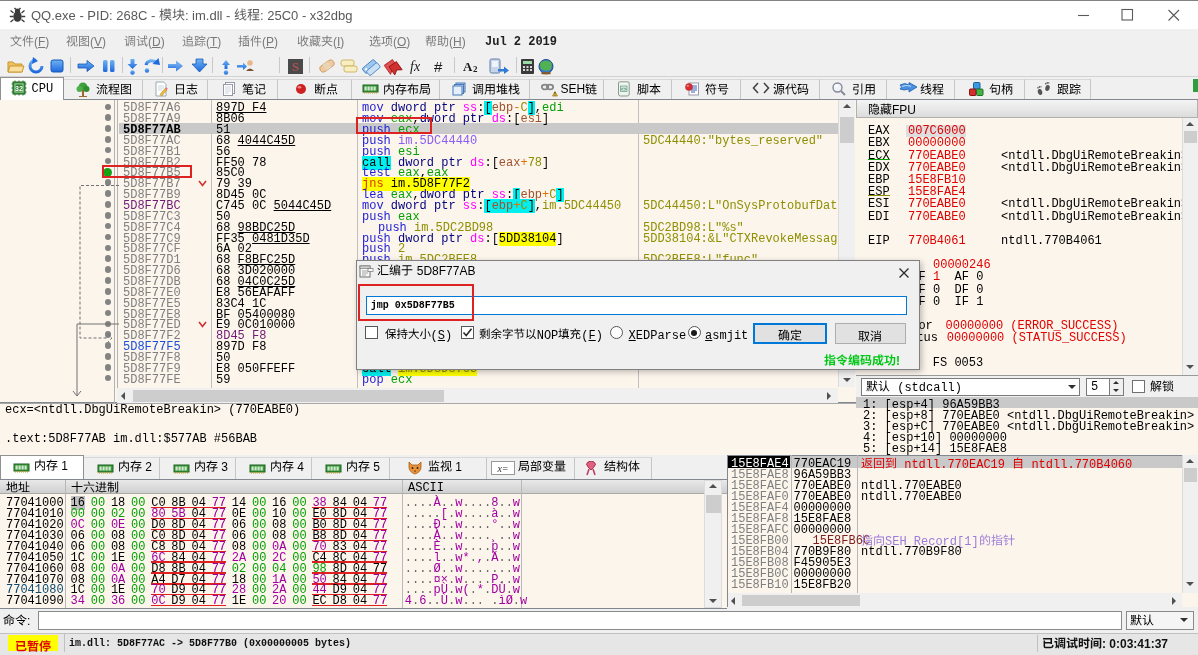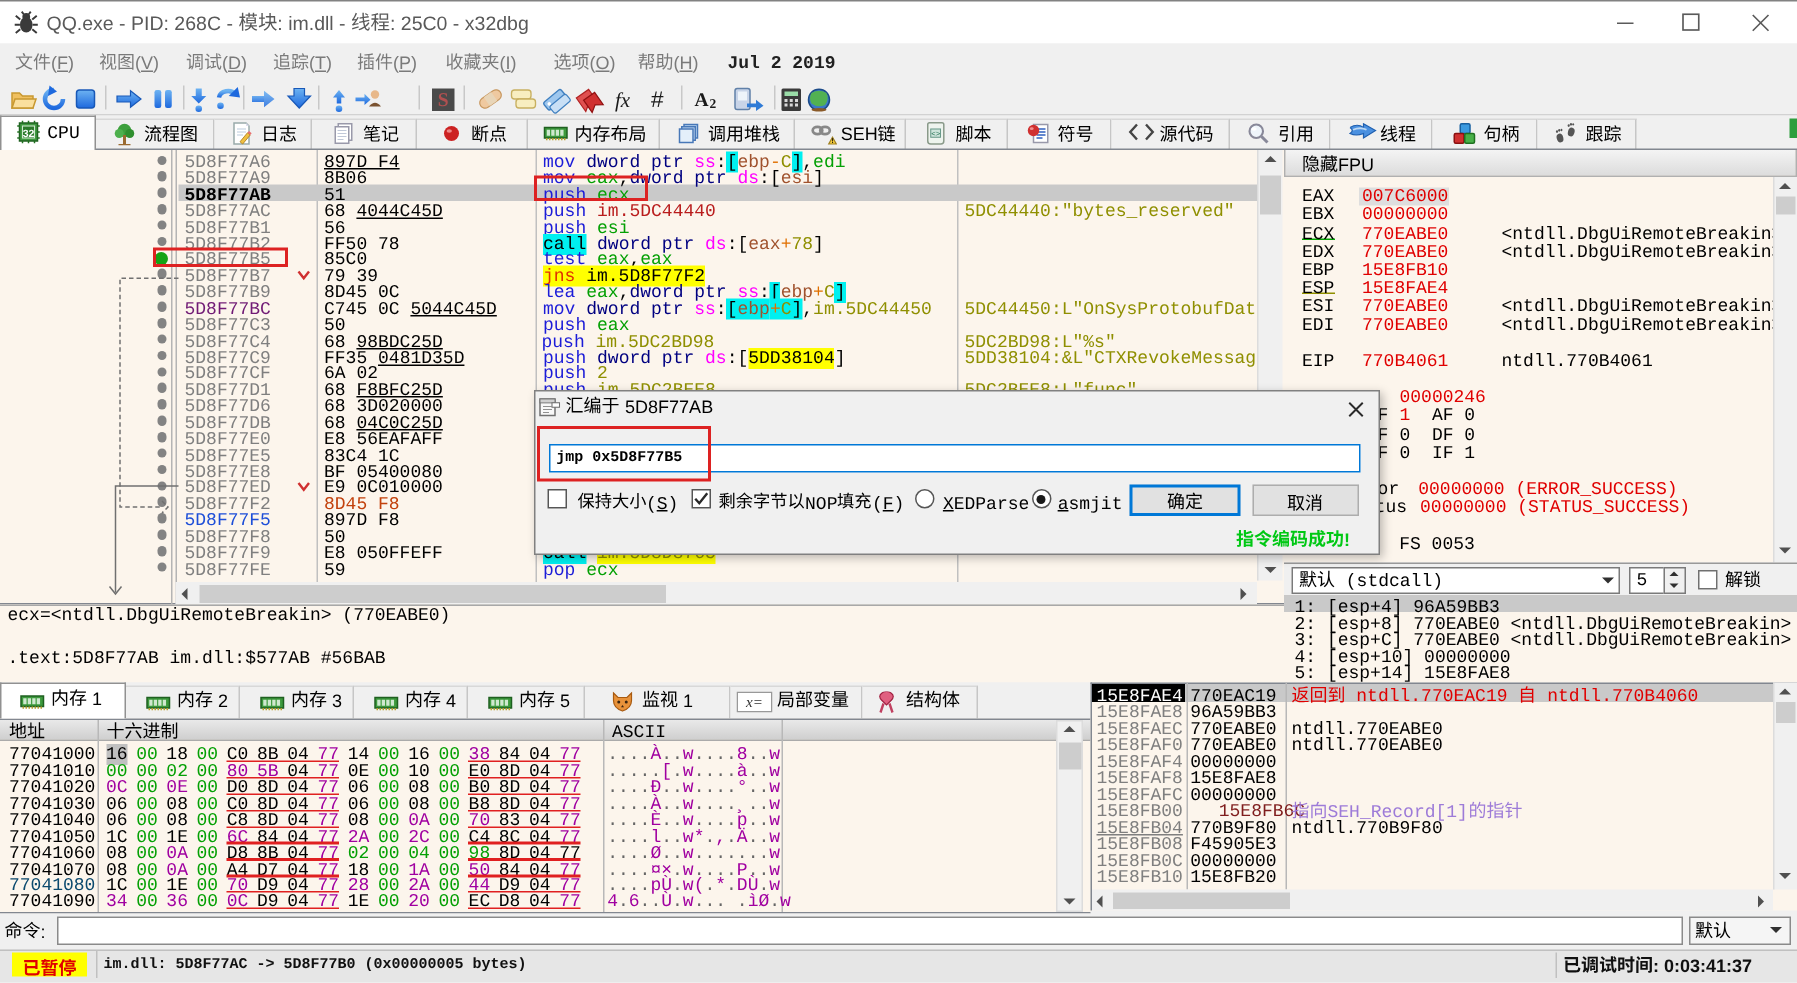--- a/index.html
+++ b/index.html
@@ -400,21 +400,21 @@
 <div style="position:absolute;left:216px;top:101.3px;font:normal 12px 'Liberation Mono',monospace;color:#000;white-space:pre;"><span style="color:#000;text-decoration:underline;">897D F4</span></div>
 <div style="position:absolute;left:362px;top:101.3px;font:normal 12px 'Liberation Mono',monospace;color:#000;white-space:pre;"><span style="color:#1c1cd8;">mov</span> <span style="color:#000080;">dword ptr</span> <span style="color:#ff00ff;">ss</span><span style="color:#000;">:</span><span style="color:#000;background:#00f0f0;">[</span><span style="color:#a0522d;">ebp</span><span style="color:#e07000;">-</span><span style="color:#8f8f00;">C</span><span style="color:#000;background:#00f0f0;">]</span><span style="color:#000;">,</span><span style="color:#04a004;">edi</span></div>
 <div style="position:absolute;left:123px;top:112.157px;font:normal 12px 'Liberation Mono',monospace;color:#000;white-space:pre;"><span style="color:#7f7f7f;">5D8F77A9</span></div>
 <div style="position:absolute;left:216px;top:112.157px;font:normal 12px 'Liberation Mono',monospace;color:#000;white-space:pre;"><span style="color:#000;">8B06</span></div>
 <div style="position:absolute;left:362px;top:112.157px;font:normal 12px 'Liberation Mono',monospace;color:#000;white-space:pre;"><span style="color:#1c1cd8;">mov</span> <span style="color:#04a004;">eax</span><span style="color:#000;">,</span><span style="color:#000080;">dword ptr</span> <span style="color:#ff00ff;">ds</span><span style="color:#000;">:</span><span style="color:#000;">[</span><span style="color:#a0522d;">esi</span><span style="color:#000;">]</span></div>
 <div style="position:absolute;left:123px;top:123.014px;font:normal 12px 'Liberation Mono',monospace;color:#000;white-space:pre;"><span style="color:#000;font-weight:bold;">5D8F77AB</span></div>
 <div style="position:absolute;left:216px;top:123.014px;font:normal 12px 'Liberation Mono',monospace;color:#000;white-space:pre;"><span style="color:#000;">51</span></div>
 <div style="position:absolute;left:362px;top:123.014px;font:normal 12px 'Liberation Mono',monospace;color:#000;white-space:pre;"><span style="color:#1c1cd8;">push</span> <span style="color:#04a004;">ecx</span></div>
 <div style="position:absolute;left:123px;top:133.87099999999998px;font:normal 12px 'Liberation Mono',monospace;color:#000;white-space:pre;"><span style="color:#7f7f7f;">5D8F77AC</span></div>
 <div style="position:absolute;left:216px;top:133.87099999999998px;font:normal 12px 'Liberation Mono',monospace;color:#000;white-space:pre;"><span style="color:#000;">68 </span><span style="color:#000;text-decoration:underline;">4044C45D</span></div>
-<div style="position:absolute;left:362px;top:133.87099999999998px;font:normal 12px 'Liberation Mono',monospace;color:#000;white-space:pre;"><span style="color:#1c1cd8;">push</span> <span style="color:#b91c1c;text-align:right;">im.5DC44440</span></div>
+<div style="position:absolute;left:362px;top:133.87099999999998px;font:normal 12px 'Liberation Mono',monospace;color:#000;white-space:pre;"><span style="color:#1c1cd8;">push</span> <span style="color:#8b5cf6;text-align:right;">im.5DC44440</span></div>
 <div style="position:absolute;left:643px;top:133.87099999999998px;font:normal 12px 'Liberation Mono',monospace;color:#000;white-space:pre;max-width:194px;overflow:hidden"><span style="color:#8f8f00;">5DC44440:"bytes_reserved"</span></div>
 <div style="position:absolute;left:123px;top:144.728px;font:normal 12px 'Liberation Mono',monospace;color:#000;white-space:pre;"><span style="color:#7f7f7f;">5D8F77B1</span></div>
 <div style="position:absolute;left:216px;top:144.728px;font:normal 12px 'Liberation Mono',monospace;color:#000;white-space:pre;"><span style="color:#000;">56</span></div>
 <div style="position:absolute;left:362px;top:144.728px;font:normal 12px 'Liberation Mono',monospace;color:#000;white-space:pre;"><span style="color:#1c1cd8;">push</span> <span style="color:#04a004;">esi</span></div>
 <div style="position:absolute;left:123px;top:155.58499999999998px;font:normal 12px 'Liberation Mono',monospace;color:#000;white-space:pre;"><span style="color:#7f7f7f;">5D8F77B2</span></div>
 <div style="position:absolute;left:216px;top:155.58499999999998px;font:normal 12px 'Liberation Mono',monospace;color:#000;white-space:pre;"><span style="color:#000;">FF50 78</span></div>
 <div style="position:absolute;left:362px;top:155.58499999999998px;font:normal 12px 'Liberation Mono',monospace;color:#000;white-space:pre;"><span style="color:#000;background:#00f0f0;">call</span> <span style="color:#000080;">dword ptr</span> <span style="color:#ff00ff;">ds</span><span style="color:#000;">:</span><span style="color:#000;">[</span><span style="color:#a0522d;">eax</span><span style="color:#e07000;">+</span><span style="color:#8f8f00;">78</span><span style="color:#000;">]</span></div>
 <div style="position:absolute;left:123px;top:166.442px;font:normal 12px 'Liberation Mono',monospace;color:#000;white-space:pre;"><span style="color:#7f7f7f;">5D8F77B5</span></div>
 <div style="position:absolute;left:216px;top:166.442px;font:normal 12px 'Liberation Mono',monospace;color:#000;white-space:pre;"><span style="color:#000;">85C0</span></div>
 <div style="position:absolute;left:362px;top:166.442px;font:normal 12px 'Liberation Mono',monospace;color:#000;white-space:pre;"><span style="color:#1c1cd8;">test</span> <span style="color:#04a004;">eax</span><span style="color:#000;">,</span><span style="color:#04a004;">eax</span></div>
@@ -426,21 +426,21 @@
 <div style="position:absolute;left:362px;top:188.156px;font:normal 12px 'Liberation Mono',monospace;color:#000;white-space:pre;"><span style="color:#1c1cd8;">lea</span> <span style="color:#04a004;">eax</span><span style="color:#000;">,</span><span style="color:#000080;">dword ptr</span> <span style="color:#ff00ff;">ss</span><span style="color:#000;">:</span><span style="color:#000;background:#00f0f0;">[</span><span style="color:#a0522d;">ebp</span><span style="color:#e07000;">+</span><span style="color:#8f8f00;">C</span><span style="color:#000;background:#00f0f0;">]</span></div>
 <div style="position:absolute;left:123px;top:199.01299999999998px;font:normal 12px 'Liberation Mono',monospace;color:#000;white-space:pre;"><span style="color:#701a75;">5D8F77BC</span></div>
 <div style="position:absolute;left:216px;top:199.01299999999998px;font:normal 12px 'Liberation Mono',monospace;color:#000;white-space:pre;"><span style="color:#000;">C745 0C </span><span style="color:#000;text-decoration:underline;">5044C45D</span></div>
 <div style="position:absolute;left:362px;top:199.01299999999998px;font:normal 12px 'Liberation Mono',monospace;color:#000;white-space:pre;"><span style="color:#1c1cd8;">mov</span> <span style="color:#000080;">dword ptr</span> <span style="color:#ff00ff;">ss</span><span style="color:#000;">:</span><span style="color:#000;background:#00f0f0;">[</span><span style="color:#a0522d;background:#00f0f0;">ebp</span><span style="color:#e07000;background:#00f0f0;">+</span><span style="color:#8f8f00;background:#00f0f0;">C</span><span style="color:#000;background:#00f0f0;">]</span><span style="color:#000;">,</span><span style="color:#8f8f00;">im.5DC44450</span></div>
 <div style="position:absolute;left:643px;top:199.01299999999998px;font:normal 12px 'Liberation Mono',monospace;color:#000;white-space:pre;max-width:194px;overflow:hidden"><span style="color:#8f8f00;">5DC44450:L"OnSysProtobufDat</span></div>
 <div style="position:absolute;left:123px;top:209.87px;font:normal 12px 'Liberation Mono',monospace;color:#000;white-space:pre;"><span style="color:#7f7f7f;">5D8F77C3</span></div>
 <div style="position:absolute;left:216px;top:209.87px;font:normal 12px 'Liberation Mono',monospace;color:#000;white-space:pre;"><span style="color:#000;">50</span></div>
 <div style="position:absolute;left:362px;top:209.87px;font:normal 12px 'Liberation Mono',monospace;color:#000;white-space:pre;"><span style="color:#1c1cd8;">push</span> <span style="color:#04a004;">eax</span></div>
 <div style="position:absolute;left:123px;top:220.72699999999998px;font:normal 12px 'Liberation Mono',monospace;color:#000;white-space:pre;"><span style="color:#7f7f7f;">5D8F77C4</span></div>
 <div style="position:absolute;left:216px;top:220.72699999999998px;font:normal 12px 'Liberation Mono',monospace;color:#000;white-space:pre;"><span style="color:#000;">68 </span><span style="color:#000;text-decoration:underline;">98BDC25D</span></div>
-<div style="position:absolute;left:361px;top:220.72699999999998px;font:normal 12px 'Liberation Mono',monospace;color:#000;white-space:pre;"><span style="color:#1c1cd8;">push</span> <span style="color:#8f8f00;">im.5DC2BD98</span></div>
+<div style="position:absolute;left:378px;top:220.72699999999998px;font:normal 12px 'Liberation Mono',monospace;color:#000;white-space:pre;"><span style="color:#1c1cd8;">push</span> <span style="color:#8f8f00;">im.5DC2BD98</span></div>
 <div style="position:absolute;left:643px;top:220.72699999999998px;font:normal 12px 'Liberation Mono',monospace;color:#000;white-space:pre;max-width:194px;overflow:hidden"><span style="color:#8f8f00;">5DC2BD98:L"%s"</span></div>
 <div style="position:absolute;left:123px;top:231.584px;font:normal 12px 'Liberation Mono',monospace;color:#000;white-space:pre;"><span style="color:#7f7f7f;">5D8F77C9</span></div>
 <div style="position:absolute;left:216px;top:231.584px;font:normal 12px 'Liberation Mono',monospace;color:#000;white-space:pre;"><span style="color:#000;">FF35 </span><span style="color:#000;text-decoration:underline;">0481D35D</span></div>
 <div style="position:absolute;left:362px;top:231.584px;font:normal 12px 'Liberation Mono',monospace;color:#000;white-space:pre;"><span style="color:#1c1cd8;">push</span> <span style="color:#000080;">dword ptr</span> <span style="color:#ff00ff;">ds</span><span style="color:#000;">:</span><span style="color:#000;">[</span><span style="color:#000;background:#ffff00;">5DD38104</span><span style="color:#000;">]</span></div>
 <div style="position:absolute;left:643px;top:231.584px;font:normal 12px 'Liberation Mono',monospace;color:#000;white-space:pre;max-width:194px;overflow:hidden"><span style="color:#8f8f00;">5DD38104:&amp;L"CTXRevokeMessag</span></div>
 <div style="position:absolute;left:123px;top:242.44099999999997px;font:normal 12px 'Liberation Mono',monospace;color:#000;white-space:pre;"><span style="color:#7f7f7f;">5D8F77CF</span></div>
 <div style="position:absolute;left:216px;top:242.44099999999997px;font:normal 12px 'Liberation Mono',monospace;color:#000;white-space:pre;"><span style="color:#000;">6A 02</span></div>
 <div style="position:absolute;left:362px;top:242.44099999999997px;font:normal 12px 'Liberation Mono',monospace;color:#000;white-space:pre;"><span style="color:#1c1cd8;">push</span> <span style="color:#8f8f00;">2</span></div>
 <div style="position:absolute;left:123px;top:253.298px;font:normal 12px 'Liberation Mono',monospace;color:#000;white-space:pre;"><span style="color:#7f7f7f;">5D8F77D1</span></div>
 <div style="position:absolute;left:216px;top:253.298px;font:normal 12px 'Liberation Mono',monospace;color:#000;white-space:pre;"><span style="color:#000;">68 </span><span style="color:#000;text-decoration:underline;">F8BFC25D</span></div>
@@ -452,21 +452,21 @@
 <div style="position:absolute;left:216px;top:275.012px;font:normal 12px 'Liberation Mono',monospace;color:#000;white-space:pre;"><span style="color:#000;">68 </span><span style="color:#000;text-decoration:underline;">04C0C25D</span></div>
 <div style="position:absolute;left:123px;top:285.86899999999997px;font:normal 12px 'Liberation Mono',monospace;color:#000;white-space:pre;"><span style="color:#7f7f7f;">5D8F77E0</span></div>
 <div style="position:absolute;left:216px;top:285.86899999999997px;font:normal 12px 'Liberation Mono',monospace;color:#000;white-space:pre;"><span style="color:#000;">E8 56EAFAFF</span></div>
 <div style="position:absolute;left:123px;top:296.726px;font:normal 12px 'Liberation Mono',monospace;color:#000;white-space:pre;"><span style="color:#7f7f7f;">5D8F77E5</span></div>
 <div style="position:absolute;left:216px;top:296.726px;font:normal 12px 'Liberation Mono',monospace;color:#000;white-space:pre;"><span style="color:#000;">83C4 1C</span></div>
 <div style="position:absolute;left:123px;top:307.58299999999997px;font:normal 12px 'Liberation Mono',monospace;color:#000;white-space:pre;"><span style="color:#7f7f7f;">5D8F77E8</span></div>
 <div style="position:absolute;left:216px;top:307.58299999999997px;font:normal 12px 'Liberation Mono',monospace;color:#000;white-space:pre;"><span style="color:#000;">BF 05400080</span></div>
 <div style="position:absolute;left:123px;top:318.44px;font:normal 12px 'Liberation Mono',monospace;color:#000;white-space:pre;"><span style="color:#7f7f7f;">5D8F77ED</span></div>
 <div style="position:absolute;left:216px;top:318.44px;font:normal 12px 'Liberation Mono',monospace;color:#000;white-space:pre;"><span style="color:#000;">E9 0C010000</span></div>
 <div style="position:absolute;left:123px;top:329.29699999999997px;font:normal 12px 'Liberation Mono',monospace;color:#000;white-space:pre;"><span style="color:#7f7f7f;">5D8F77F2</span></div>
-<div style="position:absolute;left:216px;top:329.29699999999997px;font:normal 12px 'Liberation Mono',monospace;color:#000;white-space:pre;"><span style="color:#c2410c;">8D45 F8</span></div>
+<div style="position:absolute;left:216px;top:329.29699999999997px;font:normal 12px 'Liberation Mono',monospace;color:#000;white-space:pre;"><span style="color:#701a75;">8D45 F8</span></div>
 <div style="position:absolute;left:123px;top:340.154px;font:normal 12px 'Liberation Mono',monospace;color:#000;white-space:pre;"><span style="color:#1d4ed8;font-family:Liberation Mono, monospace;">5D8F77F5</span></div>
 <div style="position:absolute;left:216px;top:340.154px;font:normal 12px 'Liberation Mono',monospace;color:#000;white-space:pre;"><span style="color:#000;">897D F8</span></div>
 <div style="position:absolute;left:123px;top:351.01099999999997px;font:normal 12px 'Liberation Mono',monospace;color:#000;white-space:pre;"><span style="color:#7f7f7f;">5D8F77F8</span></div>
 <div style="position:absolute;left:216px;top:351.01099999999997px;font:normal 12px 'Liberation Mono',monospace;color:#000;white-space:pre;"><span style="color:#000;">50</span></div>
 <div style="position:absolute;left:123px;top:361.868px;font:normal 12px 'Liberation Mono',monospace;color:#000;white-space:pre;"><span style="color:#7f7f7f;">5D8F77F9</span></div>
 <div style="position:absolute;left:216px;top:361.868px;font:normal 12px 'Liberation Mono',monospace;color:#000;white-space:pre;"><span style="color:#000;">E8 050FFEFF</span></div>
 <div style="position:absolute;left:362px;top:361.868px;font:normal 12px 'Liberation Mono',monospace;color:#000;white-space:pre;"><span style="color:#000;background:#00f0f0;">call</span><span style="color:#000;"> </span><span style="color:#8f8f00;background:#ffff00;">im.5D8D8765</span></div>
 <div style="position:absolute;left:123px;top:372.72499999999997px;font:normal 12px 'Liberation Mono',monospace;color:#000;white-space:pre;"><span style="color:#7f7f7f;">5D8F77FE</span></div>
 <div style="position:absolute;left:216px;top:372.72499999999997px;font:normal 12px 'Liberation Mono',monospace;color:#000;white-space:pre;"><span style="color:#000;">59</span></div>
 <div style="position:absolute;left:362px;top:372.72499999999997px;font:normal 12px 'Liberation Mono',monospace;color:#000;white-space:pre;"><span style="color:#1c1cd8;">pop</span> <span style="color:#04a004;">ecx</span></div>
@@ -922,21 +922,21 @@
 <div style="position:absolute;left:731px;top:533.74px;font:normal 12px 'Liberation Mono',monospace;color:#7f7f7f;white-space:pre;">15E8FB00</div>
 <div style="position:absolute;left:793.5px;top:533.74px;font:normal 12px 'Liberation Mono',monospace;color:#7f1d1d;white-space:pre;margin-left:19px;">15E8FB6C</div>
 <div style="position:absolute;left:861px;top:533.74px;font:normal 12px 'Liberation Mono',monospace;color:#9d7bd8;white-space:pre;"><svg style="width:24.0px;height:12px;vertical-align:-1.44px" viewBox="0 0 24.0 12">
       <use href="#gr6307" x="0.0" width="12" height="12"></use>
       <use href="#gr5411" x="12.0" width="12" height="12"></use>
     </svg>SEH_Record[1]<svg style="width:36.0px;height:12px;vertical-align:-1.44px" viewBox="0 0 36.0 12">
       <use href="#gr7684" x="0.0" width="12" height="12"></use>
       <use href="#gr6307" x="12.0" width="12" height="12"></use>
       <use href="#gr9488" x="24.0" width="12" height="12"></use>
     </svg></div>
-<div style="position:absolute;left:731px;top:544.76px;font:normal 12px 'Liberation Mono',monospace;color:#7f7f7f;white-space:pre;text-decoration:underline;">15E8FB04</div>
+<div style="position:absolute;left:731px;top:544.76px;font:normal 12px 'Liberation Mono',monospace;color:#7f7f7f;white-space:pre;">15E8FB04</div>
 <div style="position:absolute;left:793.5px;top:544.76px;font:normal 12px 'Liberation Mono',monospace;color:#000;white-space:pre;">770B9F80</div>
 <div style="position:absolute;left:861px;top:544.76px;font:normal 12px 'Liberation Mono',monospace;color:#000;white-space:pre;">ntdll.770B9F80</div>
 <div style="position:absolute;left:731px;top:555.78px;font:normal 12px 'Liberation Mono',monospace;color:#7f7f7f;white-space:pre;">15E8FB08</div>
 <div style="position:absolute;left:793.5px;top:555.78px;font:normal 12px 'Liberation Mono',monospace;color:#000;white-space:pre;">F45905E3</div>
 <div style="position:absolute;left:731px;top:566.8px;font:normal 12px 'Liberation Mono',monospace;color:#7f7f7f;white-space:pre;">15E8FB0C</div>
 <div style="position:absolute;left:793.5px;top:566.8px;font:normal 12px 'Liberation Mono',monospace;color:#000;white-space:pre;">00000000</div>
 <div style="position:absolute;left:731px;top:577.82px;font:normal 12px 'Liberation Mono',monospace;color:#7f7f7f;white-space:pre;">15E8FB10</div>
 <div style="position:absolute;left:793.5px;top:577.82px;font:normal 12px 'Liberation Mono',monospace;color:#000;white-space:pre;">15E8FB20</div>
 <div style="position:absolute;left:727.5px;top:593px;width:454.5px;height:13.5px;background:#f0f0f0"></div>
 <div style="position:absolute;left:731px;top:596.5px;width:0;height:0;border-top:4px solid transparent;border-bottom:4px solid transparent;border-right:4px solid #505050;"></div>

